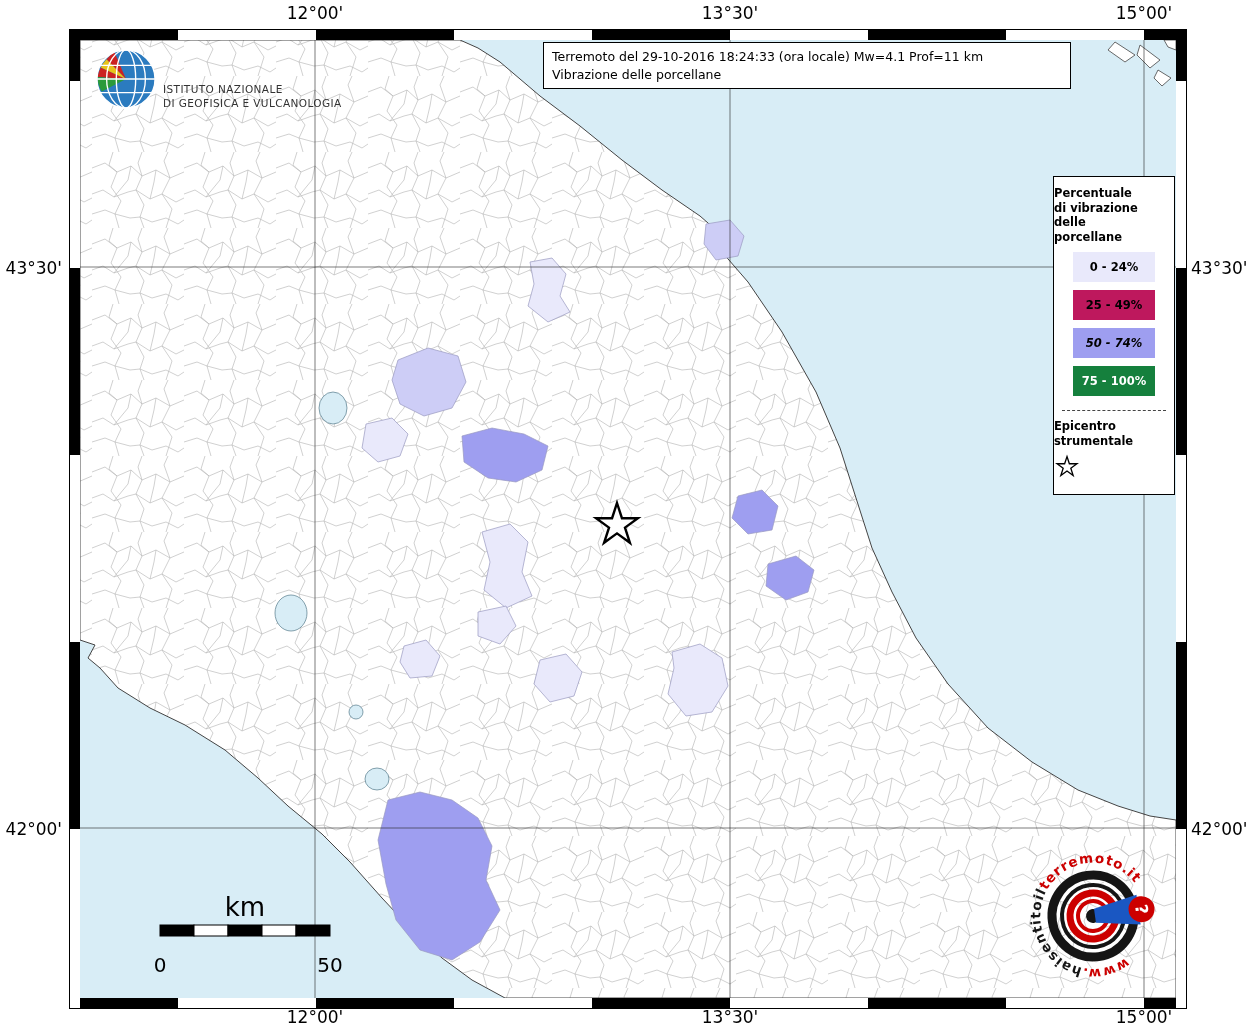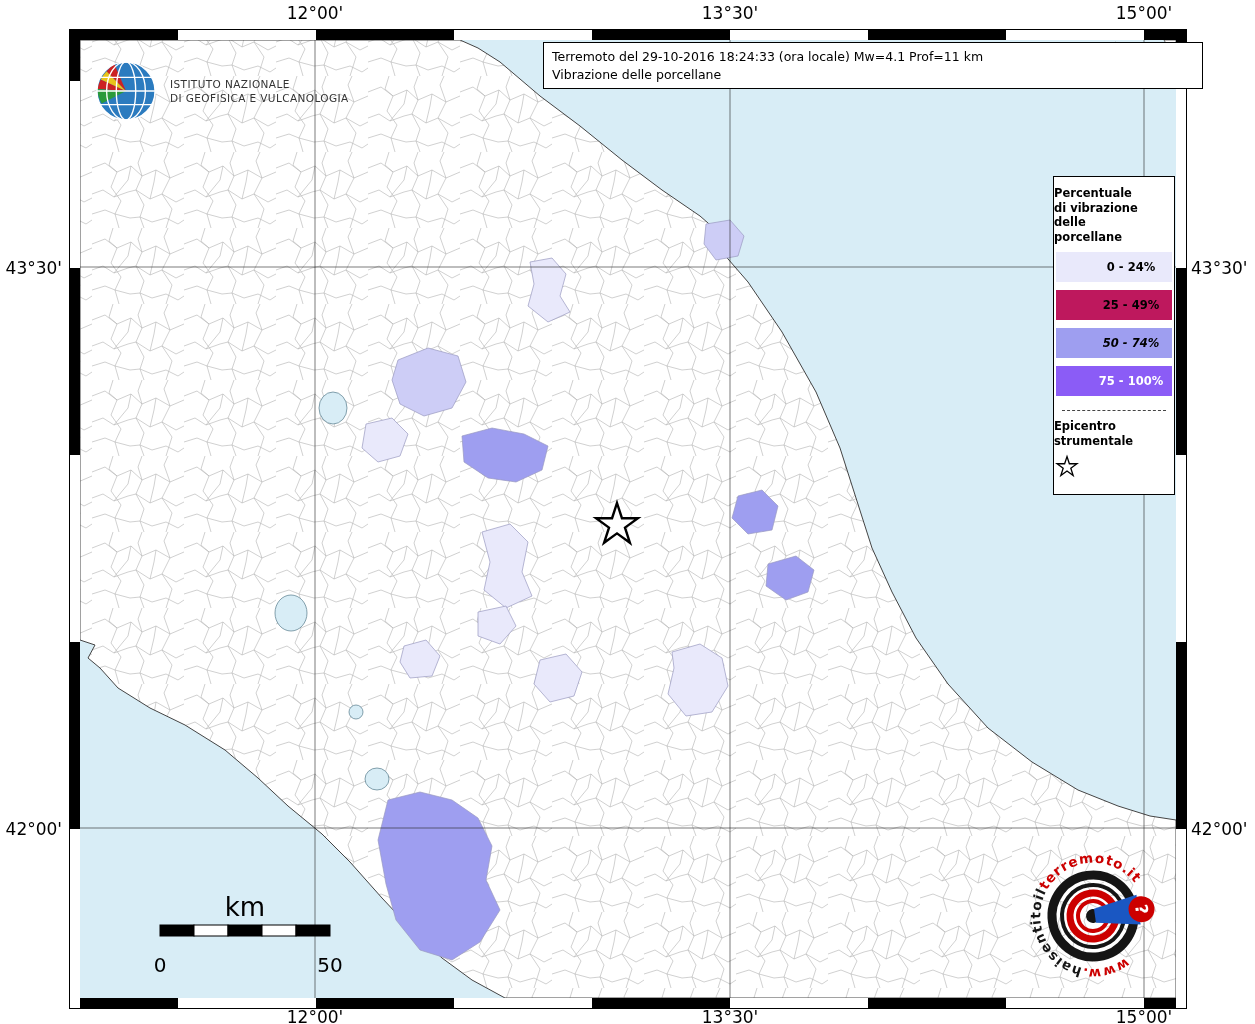--- a/index.html
+++ b/index.html
@@ -16,31 +16,31 @@
   .band-right{left:1175px;top:29px;width:12px;height:980px;
     background:repeating-linear-gradient(180deg,#000 0 51px,#fff 51px 238px,#000 238px 374px);}
   
   .coord{position:absolute;font-size:17px;white-space:nowrap;}
   .coord.centered{transform:translateX(-50%);}
   .coord.leftside{left:0;width:62px;text-align:right;}
   .coord.rightside{left:1191px;text-align:left;}
   
   .map-svg{position:absolute;left:80px;top:40px;width:1096px;height:958px;}
   
-  .brand{position:absolute;left:95px;top:60px;display:flex;align-items:center;gap:13px;z-index:5;}
+  .brand{position:absolute;left:95px;top:48px;display:flex;align-items:flex-end;gap:6px;z-index:5;}
   .brand-text{font-size:10.5px;line-height:14px;color:#333;letter-spacing:.4px;}
   
-  .infobox{position:absolute;left:543px;top:42px;width:660px;background:#fff;border:1px solid #000;
+  .infobox{position:absolute;left:543px;top:42px;width:528px;background:#fff;border:1px solid #000;
            padding:5px 8px;font-size:12.5px;line-height:17.5px;z-index:6;box-sizing:border-box;}
   
   .legend{position:absolute;left:1053px;top:176px;width:122px;background:#fff;border:1px solid #000;
           z-index:6;box-sizing:border-box;padding:9px 0 10px 0;text-align:left;}
   .legend-title{font-weight:bold;font-size:11.5px;line-height:14.5px;}
   .swatch{width:82px;height:30px;margin:8px auto 0 auto;display:flex;align-items:center;
-          justify-content:center;font-size:11.5px;font-weight:bold;padding-left:34px;}
+          justify-content:center;font-size:11.5px;font-weight:bold;}
   .legend-sep{margin:14px 8px 8px 8px;border-top:1px dashed #444;}
   .legend-epi{font-weight:bold;font-size:11.5px;line-height:14.5px;}
   .legend-star{margin-top:6px;}
 </style>
 </head>
 <body>
 
 <div class="stage">
 
   <div class="band band-top"></div>
@@ -181,21 +181,21 @@
   </div>
 
   <div class="legend">
     <div class="legend-title">Percentuale</div>
     <div class="legend-title">di vibrazione</div>
     <div class="legend-title">delle</div>
     <div class="legend-title">porcellane</div>
     <div class="swatch" style="background: rgb(233, 233, 251); color: rgb(0, 0, 0);">0 - 24%</div>
     <div class="swatch" style="background: #be185d; color: rgb(0, 0, 0);">25 - 49%</div>
     <div class="swatch" style="background: rgb(158, 158, 240); color: rgb(0, 0, 0); font-style: italic;">50 - 74%</div>
-    <div class="swatch" style="background: #8b5cf6; color: rgb(255, 255, 255);">75 - 100%</div>
+    <div class="swatch" style="background: #15803d; color: rgb(255, 255, 255);">75 - 100%</div>
     <div class="legend-sep"></div>
     <div class="legend-epi">Epicentro</div>
     <div class="legend-epi">strumentale</div>
     <div class="legend-star">
       <svg width="26" height="26" viewBox="-13 -13 26 26">
         <polygon fill="#ffffff" stroke="#000" stroke-width="1.3" points="0,-10.5 2.36,-3.24 9.98,-3.24 3.81,1.24 6.17,8.49 0,4.01 -6.17,8.49 -3.81,1.24 -9.98,-3.24 -2.36,-3.24"></polygon>
       </svg>
     </div>
   </div>
 

